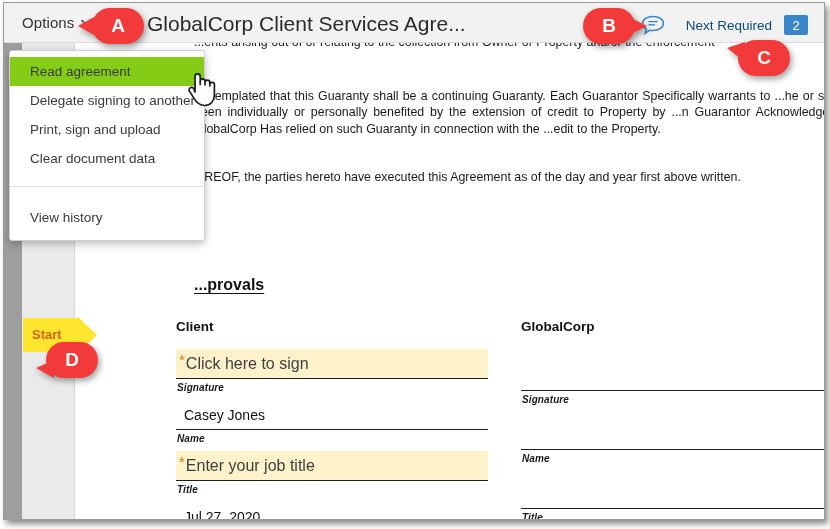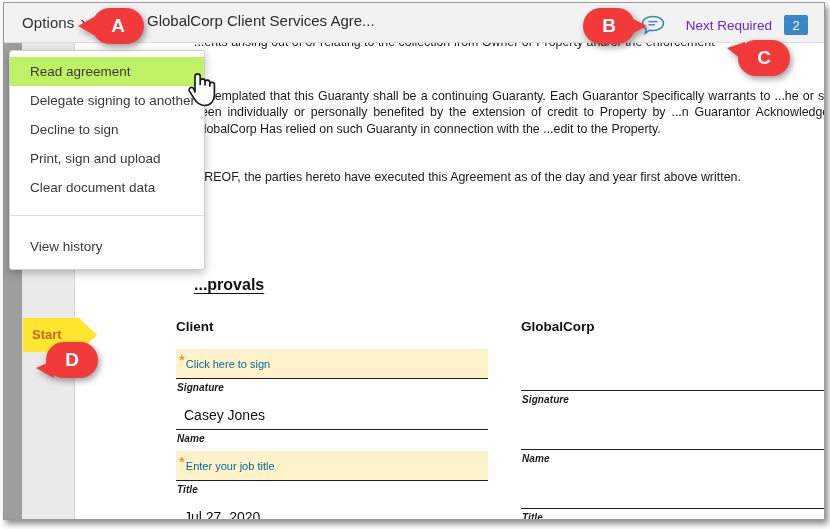--- a/index.html
+++ b/index.html
@@ -47,34 +47,34 @@
     color: #333333;
     letter-spacing: 0.1px;
   }
   .chev {
     width: 12px; height: 8px;
     display: block;
   }
   .doc-title {
     position: absolute;
     left: 143px; top: 9px;
-    font-size: 15px;
+    font-size: 21px;
     color: #2b2b2b;
     white-space: nowrap;
   }
   .comment-icon {
     position: absolute;
     left: 637px; top: 12px;
     width: 24px; height: 20px;
   }
   .next-required {
     position: absolute;
     right: 52px; top: 15px;
     font-size: 13.5px;
-    color: #6d28d9;
+    color: #0c4a6e;
     white-space: nowrap;
   }
   .req-badge {
     position: absolute;
     right: 16px; top: 12px;
     min-width: 24px; height: 20px;
     background: #3a86c8;
     color: #ffffff;
     font-size: 13px;
     display: flex; align-items: center; justify-content: center;
@@ -171,22 +171,22 @@
   }
   .req-star {
     color: #e8730a;
     font-size: 15px;
     line-height: 1;
     position: relative;
     top: -4px;
     margin-right: 1px;
   }
   .ph-text {
-    font-size: 11px;
-    color: #0369a1;
+    font-size: 16px;
+    color: #404040;
   }
   .value-line {
     position: relative;
     height: 30px;
     border-bottom: 1px solid #1d1d1d;
     display: flex; align-items: center;
     padding-left: 8px;
   }
   .value-text {
     font-size: 14px;
@@ -218,21 +218,21 @@
     padding: 6px 0 8px 0;
     z-index: 40;
   }
   .menu-item {
     padding: 7px 10px 7px 20px;
     font-size: 13.5px;
     color: #3a3a3a;
     white-space: nowrap;
     cursor: default;
   }
-  .menu-item.active { background: #bef264; }
+  .menu-item.active { background: #84cc16; }
   .menu-sep {
     height: 1px;
     background: #dedede;
     margin: 13px 0 16px 0;
   }
 
   
   .hand-cursor {
     position: absolute;
     left: 182px; top: 66px;
@@ -417,21 +417,20 @@
           </div>
 
         </div>
 
       </div>
     </div>
 
     <div class="menu">
       <div class="menu-item active">Read agreement</div>
       <div class="menu-item">Delegate signing to another</div>
-      <div class="menu-item">Decline to sign</div>
       <div class="menu-item">Print, sign and upload</div>
       <div class="menu-item">Clear document data</div>
       <div class="menu-sep"></div>
       <div class="menu-item">View history</div>
     </div>
 
     <div class="hand-cursor">
       <svg viewBox="0 0 30 38" width="30" height="38">
         <path d="M9 23 L9 7.5 A2.6 2.6 0 0 1 14.2 7.5 L14.2 15.5 L14.2 12.2 A2.4 2.4 0 0 1 19 12.2 L19 15.8 L19 13.6 A2.4 2.4 0 0 1 23.8 13.6 L23.8 17 L23.8 15.6 A2.3 2.3 0 0 1 28.4 15.6 L28.4 26 C28.4 32 24.6 36.5 18.6 36.5 C13.2 36.5 10.6 33.6 8.2 29.6 L3.6 22.4 A2.5 2.5 0 0 1 7.6 19.4 Z" fill="#ffffff" stroke="#1c1c1c" stroke-width="1.7" stroke-linejoin="round"></path>
       </svg>

